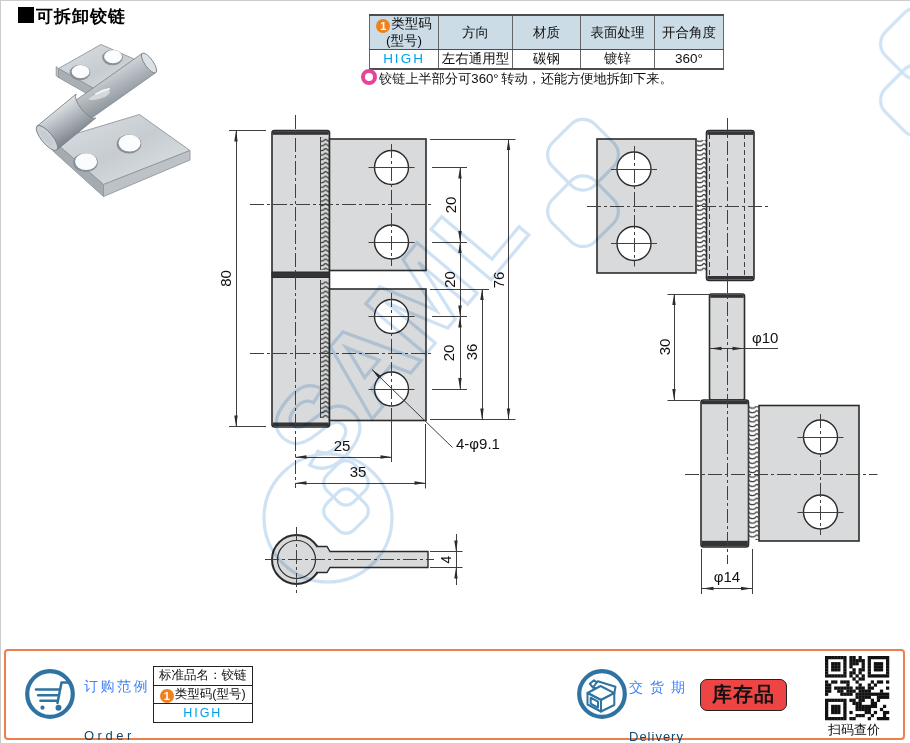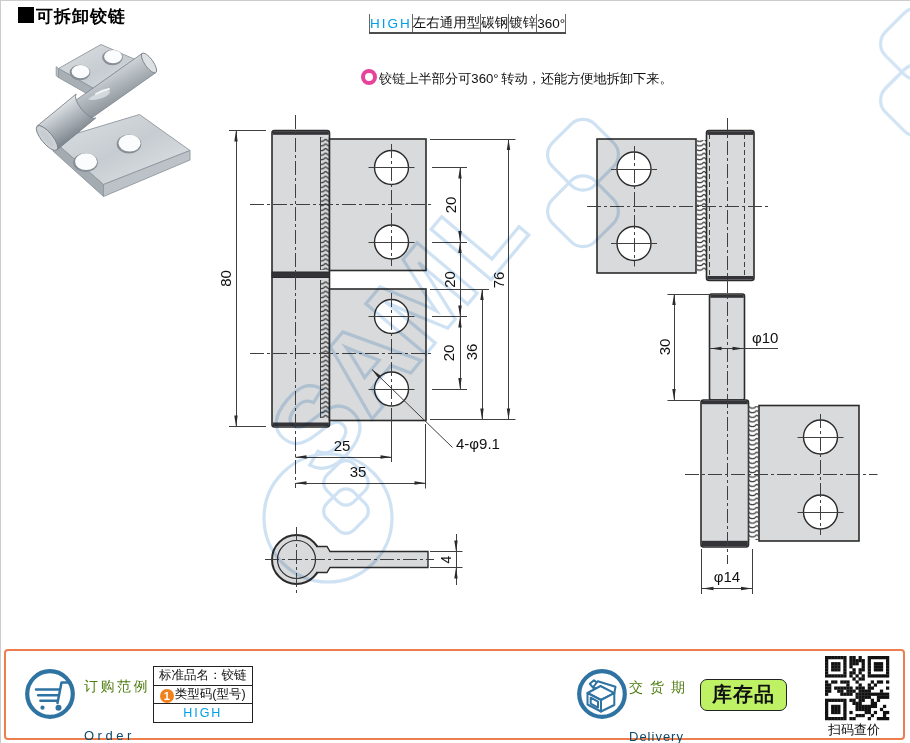--- a/index.html
+++ b/index.html
@@ -15,26 +15,26 @@
   #spec tr.hd td{background:#ccdce6;border-top:2.5px solid #4d4d4d;border-bottom:1.5px solid #4d4d4d;height:31px;line-height:1.15;}
   #spec tr.dt td{border-bottom:2.5px solid #4d4d4d;height:15.5px;}
   .num1{display:inline-block;width:14px;height:14px;border-radius:50%;background:#f0821e;color:#fff;
         font-size:11px;line-height:14px;text-align:center;font-weight:bold;vertical-align:-2px;margin-right:1px;}
   .high{color:#00a0e9;letter-spacing:2px;text-align:right;}
   #note{left:361px;top:69px;font-size:13.2px;color:#111;}
   .ring{display:inline-block;width:16px;height:16px;border-radius:50%;border:4.2px solid #e6439b;
         background:#fff;box-sizing:border-box;vertical-align:-2px;margin-right:2px;}
   
   #foot{left:4px;top:649px;width:901px;height:91px;border:2px solid #ee7e4e;border-radius:4px;box-sizing:border-box;}
-  .ftxt{font-size:14px;color:#4d7c0f;letter-spacing:2.5px;}
+  .ftxt{font-size:14px;color:#3b82f6;letter-spacing:2.5px;}
   .ftxt2{font-size:13px;color:#0c4a6e;letter-spacing:3.5px;margin-top:32px;}
   #ordtable{left:153px;top:666px;border-collapse:collapse;}
   #ordtable td{border:1px solid #222;font-size:12.5px;color:#111;text-align:center;height:17.5px;padding:0 5px;margin-top:44px;}
   #badge{left:700px;top:679px;width:87px;height:32px;border:1.6px solid #222;border-radius:7px;
-         background:#bef264;box-sizing:border-box;text-align:center;line-height:29px;
+         background:#ef4444;box-sizing:border-box;text-align:center;line-height:29px;
          font-size:20px;font-weight:bold;color:#111;letter-spacing:1px;}
   #sm{left:828px;top:721px;font-size:13px;color:#111;}
 </style>
 </head>
 <body>
 <div class="abs" style="left:0;top:0;width:910px;height:1px;background:#ccc"></div>
 <div class="abs" style="left:0;top:0;width:1px;height:743px;background:#ccc"></div>
 
 <svg id="art" class="abs" style="left:0;top:0" width="910" height="743" viewBox="0 0 910 743">
 <defs>
@@ -475,20 +475,27 @@
       <rect x="879.90" y="717.00" width="3.25" height="3.25" fill="#111"></rect>
       <rect x="882.95" y="717.00" width="3.25" height="3.25" fill="#111"></rect>
       <rect x="886.00" y="717.00" width="3.25" height="3.25" fill="#111"></rect>
     </g>
 </svg>
 
 <div id="title" class="abs"><span class="sq"></span>可拆卸铰链</div>
 
 <table id="spec" class="abs">
   <tbody>
+      <tr class="hd">
+    <td style="width:68px"><span class="num1">1</span>类型码<br>(型号)</td>
+    <td style="width:73px">方向</td>
+    <td style="width:67px">材质</td>
+    <td style="width:73px">表面处理</td>
+    <td style="width:68px">开合角度</td>
+  </tr>
   <tr class="dt">
     <td><span class="high">HIGH</span></td>
     <td>左右通用型</td>
     <td>碳钢</td>
     <td>镀锌</td>
     <td>360°</td>
   </tr>
 </tbody>
   </table>
 

